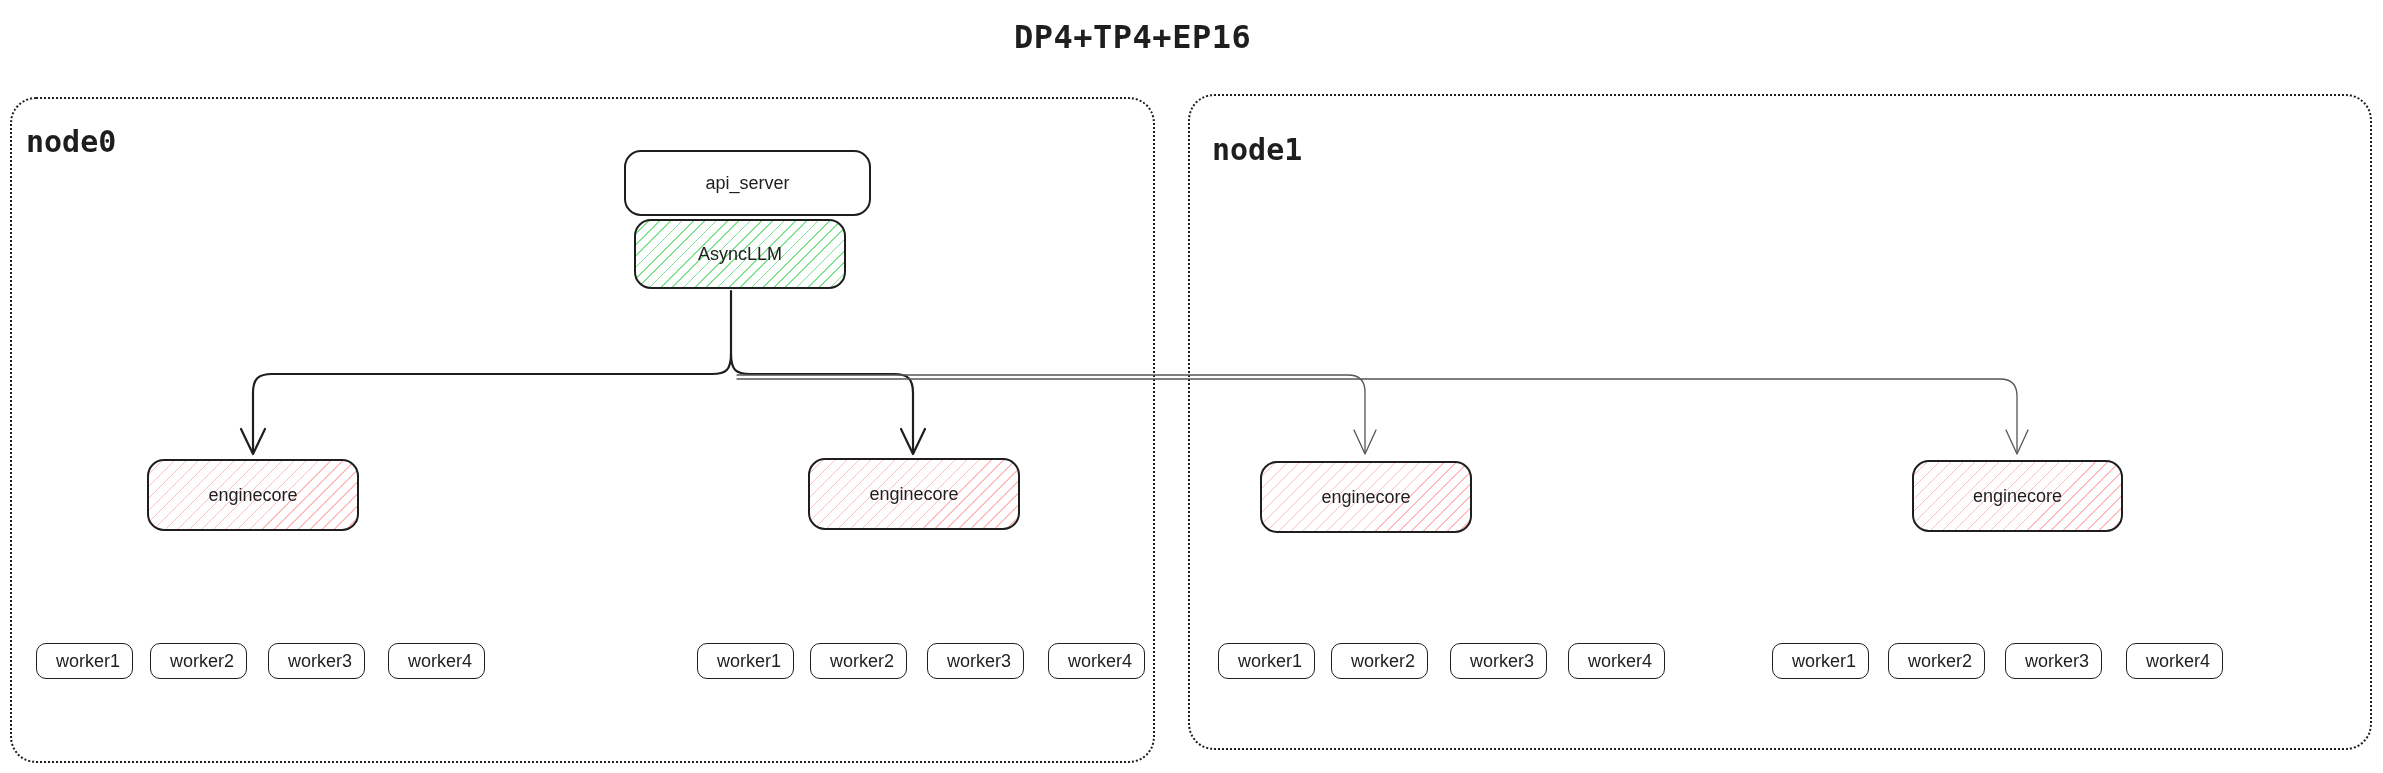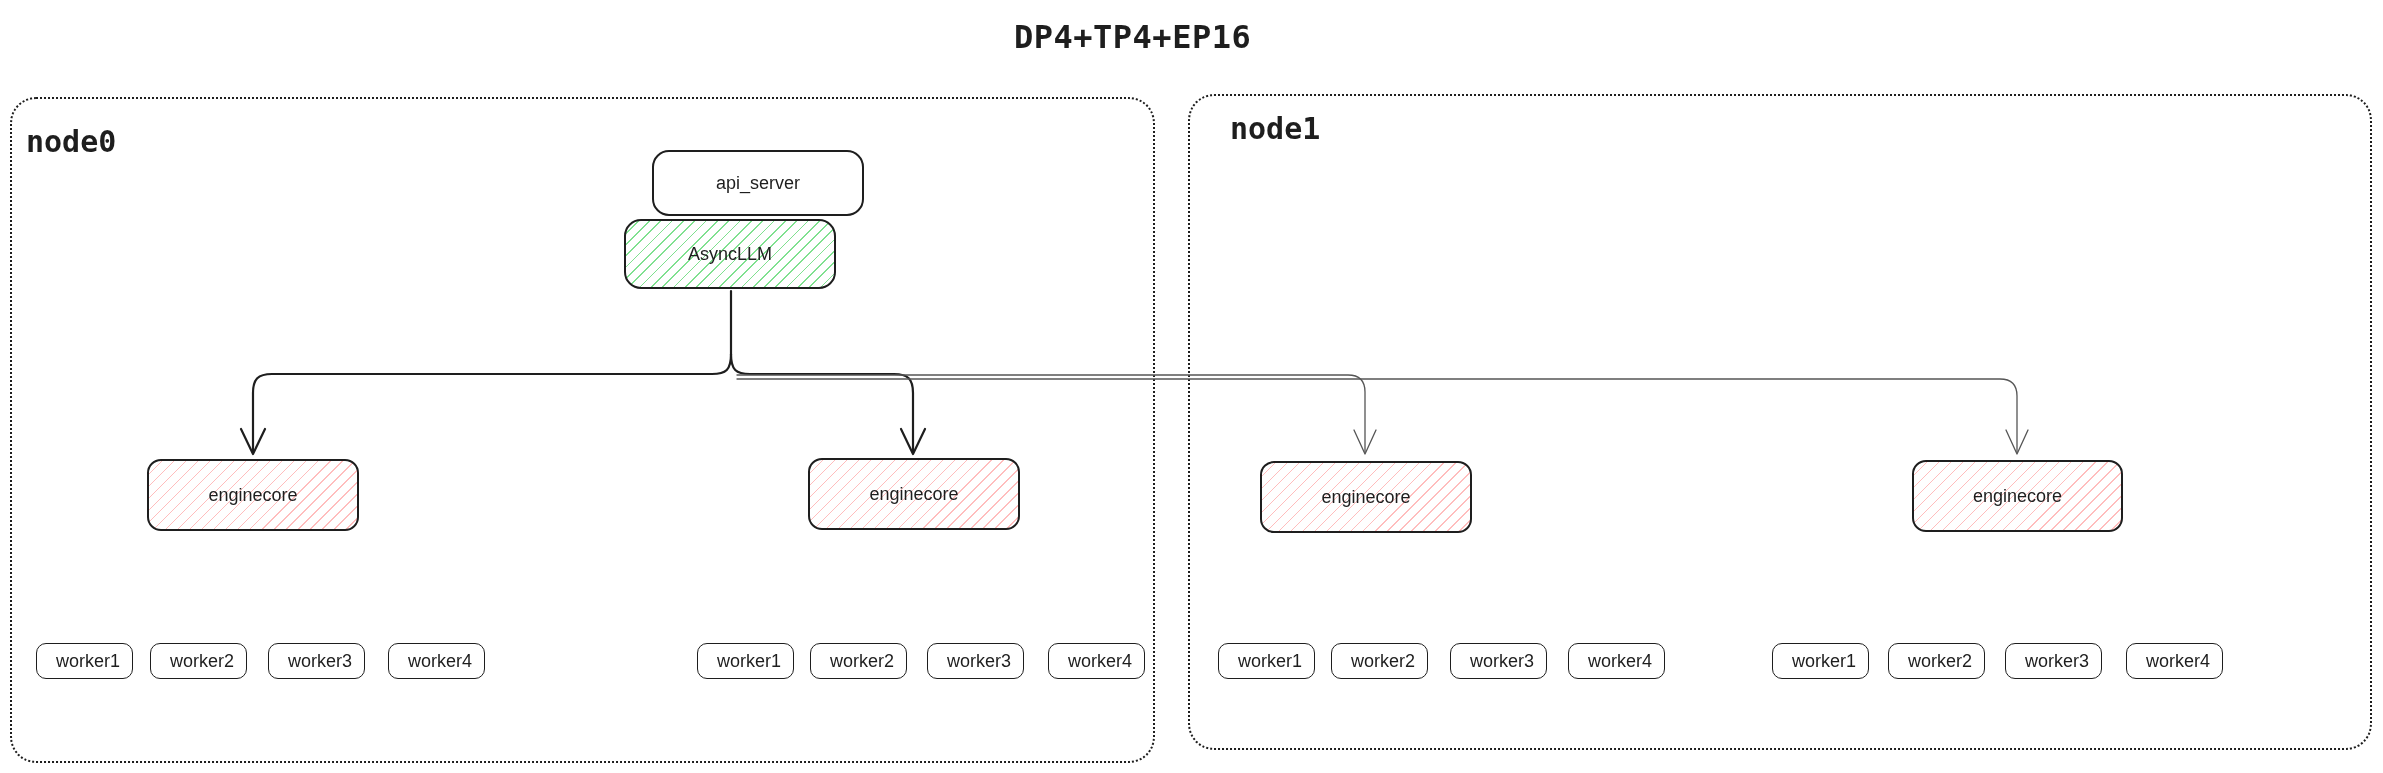--- a/index.html
+++ b/index.html
@@ -48,31 +48,31 @@
   }
   .hatch-green {
     background-color: #ffffff;
     background-image: repeating-linear-gradient(
       135deg,
       rgba(105, 219, 124, 0.85) 0px,
       rgba(105, 219, 124, 0.85) 1.2px,
       transparent 1.2px,
       transparent 8px
     );
+    margin-left: 10px;
   }
   .hatch-red {
     background-color: #ffffff;
     background-image: repeating-linear-gradient(
       135deg,
       rgba(255, 135, 135, 0.55) 0px,
       rgba(255, 135, 135, 0.55) 1.2px,
       transparent 1.2px,
       transparent 8.5px
     );
-    border-radius: 14px;
   }
   .worker {
     box-sizing: border-box;
     border: 1.8px solid #1e1e1e;
     border-radius: 10px;
     background: #ffffff;
     display: flex;
     align-items: center;
     justify-content: center;
     font-size: 18px;
@@ -88,40 +88,40 @@
 <body>
 
 <div id="canvas">
 
   <div class="abs title" style="left:1014px; top:18px;">DP4+TP4+EP16</div>
 
   <div class="abs node-rect" style="left:10px; top:97px; width:1145px; height:666px;"></div>
   <div class="abs node-label" style="left:26px; top:124px;">node0</div>
 
   <div class="abs node-rect" style="left:1188px; top:94px; width:1184px; height:656px;"></div>
-  <div class="abs node-label" style="left:1212px; top:111px;margin-left:18px;">node1</div>
+  <div class="abs node-label" style="left:1212px; top:132px;">node1</div>
 
   <svg class="connectors" width="2383" height="773" viewBox="0 0 2383 773">
 
     <path class="thick" d="M 731 291 L 731 354"></path>
 
     <path class="thick" d="M 731 354 C 731 370 726 374 712 374 L 272 374 C 258 374 253 379 253 393 L 253 452"></path>
     <path class="thick" d="M 241 429 L 253 454 L 265 429"></path>
 
     <path class="thick" d="M 731 354 C 731 370 736 374 750 374 L 894 374 C 908 374 913 379 913 393 L 913 452"></path>
     <path class="thick" d="M 901 429 L 913 454 L 925 429"></path>
 
     <path class="thin" d="M 737 375 L 1348 375 C 1359 375 1365 381 1365 392 L 1365 452"></path>
     <path class="thin" d="M 1354 430 L 1365 454 L 1376 430"></path>
 
     <path class="thin" d="M 737 379 L 2000 379 C 2011 379 2017 385 2017 396 L 2017 452"></path>
     <path class="thin" d="M 2006 430 L 2017 454 L 2028 430"></path>
   </svg>
 
-  <div class="abs box" style="left:624px; top:150px; width:212px; height:66px;margin-left:28px;">
+  <div class="abs box" style="left:624px; top:150px; width:247px; height:66px;">
     <span>api_server</span>
   </div>
   <div class="abs box hatch-green" style="left:624px; top:219px; width:212px; height:70px;">
     <span>AsyncLLM</span>
   </div>
 
   <div class="abs box hatch-red" style="left:147px; top:459px; width:212px; height:72px;">
     <span>enginecore</span>
   </div>
   <div class="abs box hatch-red" style="left:808px; top:458px; width:212px; height:72px;">

